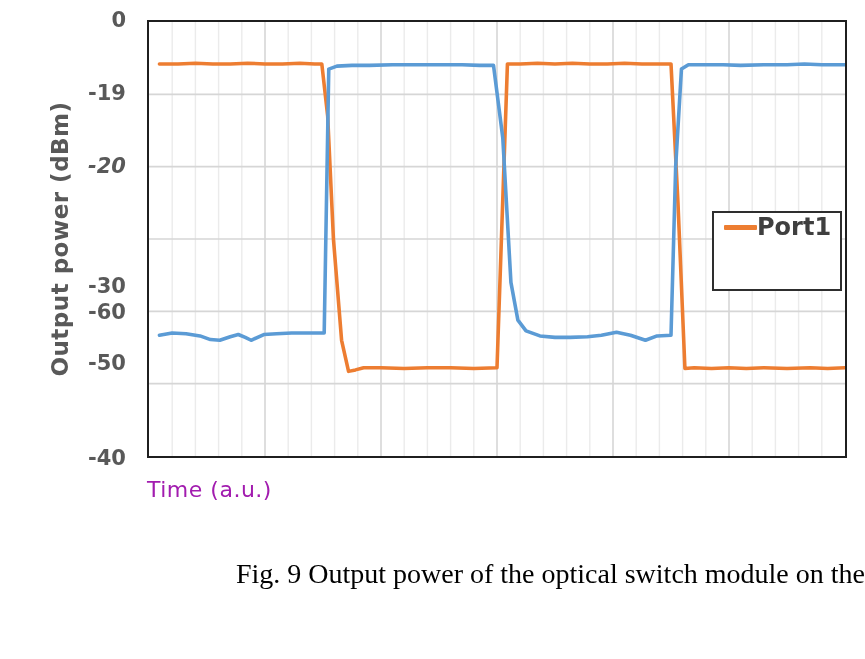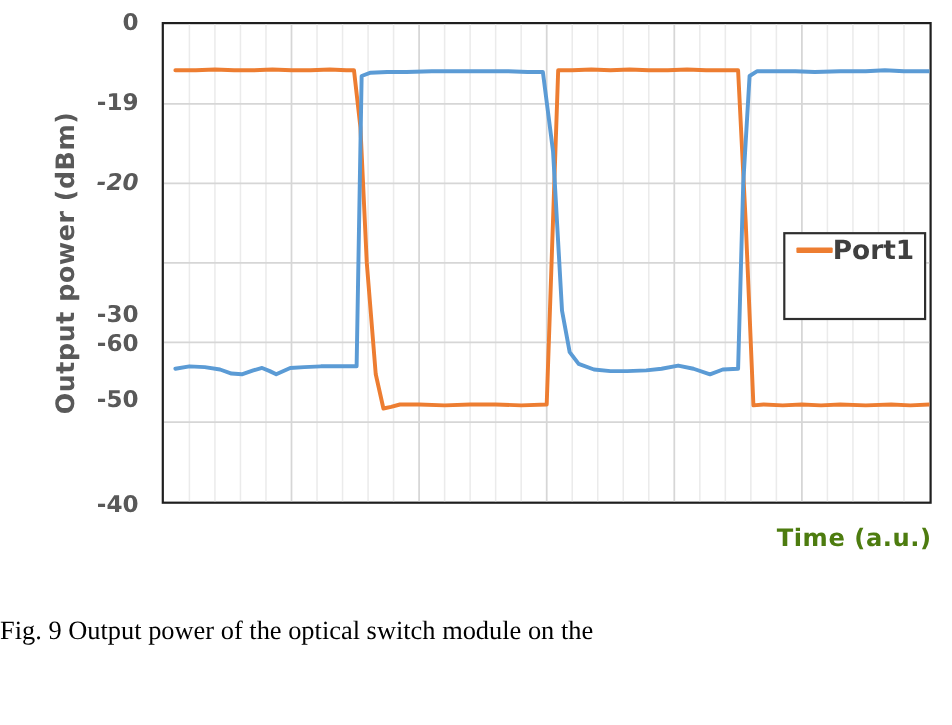--- a/index.html
+++ b/index.html
@@ -10,32 +10,32 @@
   #plot-area{position:absolute;left:147px;top:20px;width:700px;height:438px;
              border:2.5px solid #1f1f1f;box-sizing:border-box;background:#ffffff;}
   #plot-svg{position:absolute;left:0;top:0;width:100%;height:100%;display:block;}
   
   .y-tick{position:absolute;left:34px;width:92px;height:26px;text-align:right;
           font-size:21px;font-weight:700;color:#595959;line-height:26px;}
   
   #y-axis-title{position:absolute;left:-158px;top:224px;width:440px;height:30px;
                 transform:rotate(-90deg);text-align:center;font-size:23px;font-weight:700;
                 color:#595959;letter-spacing:.5px;}
-  #x-axis-title{position:absolute;left:147px;top:477px;width:700px;text-align:right;
-                font-size:22px;font-weight:700;color:#4d7c0f;letter-spacing:.5px;}
+  #x-axis-title{position:absolute;left:147px;top:477px;width:700px;text-align:left;
+                font-size:22px;font-weight:400;color:#a21caf;letter-spacing:.5px;}
   
   #legend{position:absolute;left:563px;top:189px;width:130px;height:80px;
           background:#ffffff;border:2px solid #2e2e2e;box-sizing:border-box;
           display:flex;flex-direction:column;justify-content:space-between;gap:7px;z-index:5;}
   .legend-row{display:flex;align-items:center;padding-left:10px;height:28px;}
   .legend-dash{width:33px;height:5px;border-radius:1px;flex:0 0 auto;}
   .legend-label{font-size:24px;font-weight:700;color:#3f3f3f;line-height:28px;}
   
-  #caption{position:absolute;left:0;top:551px;width:865px;text-align:left;
-           font-family:"Liberation Serif","DejaVu Serif",serif;font-size:24px;
+  #caption{position:absolute;left:0;top:551px;width:865px;text-align:right;
+           font-family:"Liberation Serif","DejaVu Serif",serif;font-size:28px;
            color:#000000;line-height:46px;}
 </style>
 </head>
 <body>
 
 <div id="page">
   <div id="chart">
 
     <div id="y-axis-title">Output power (dBm)</div>
 

